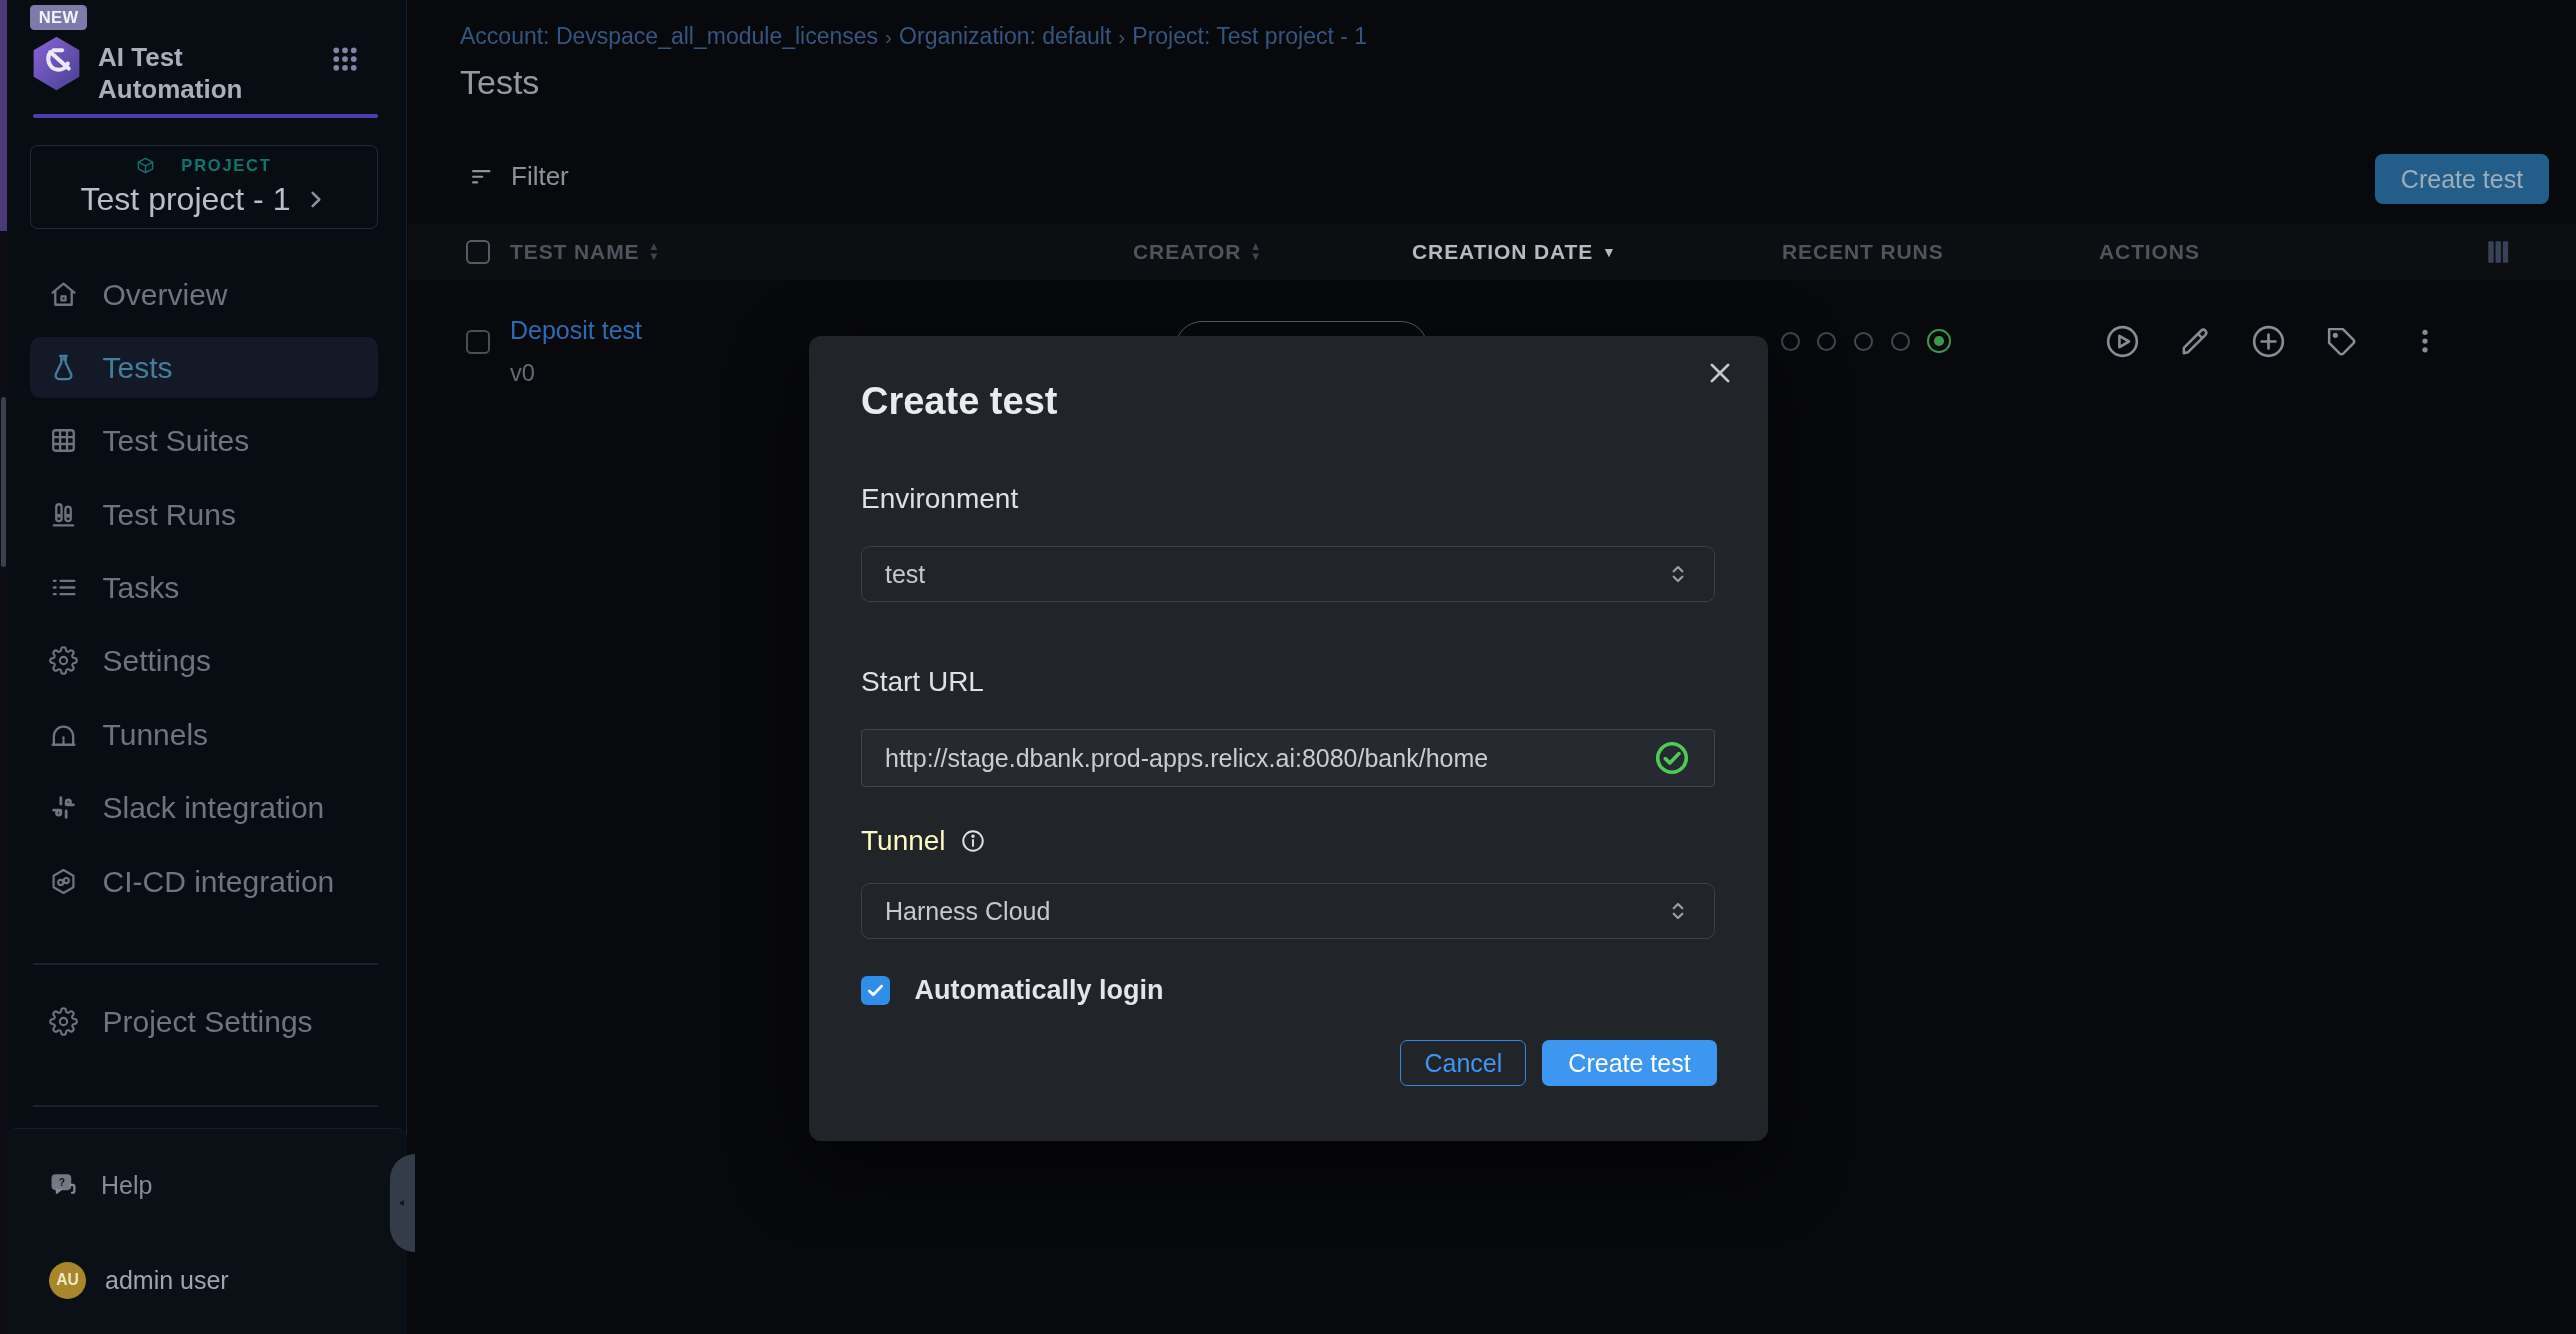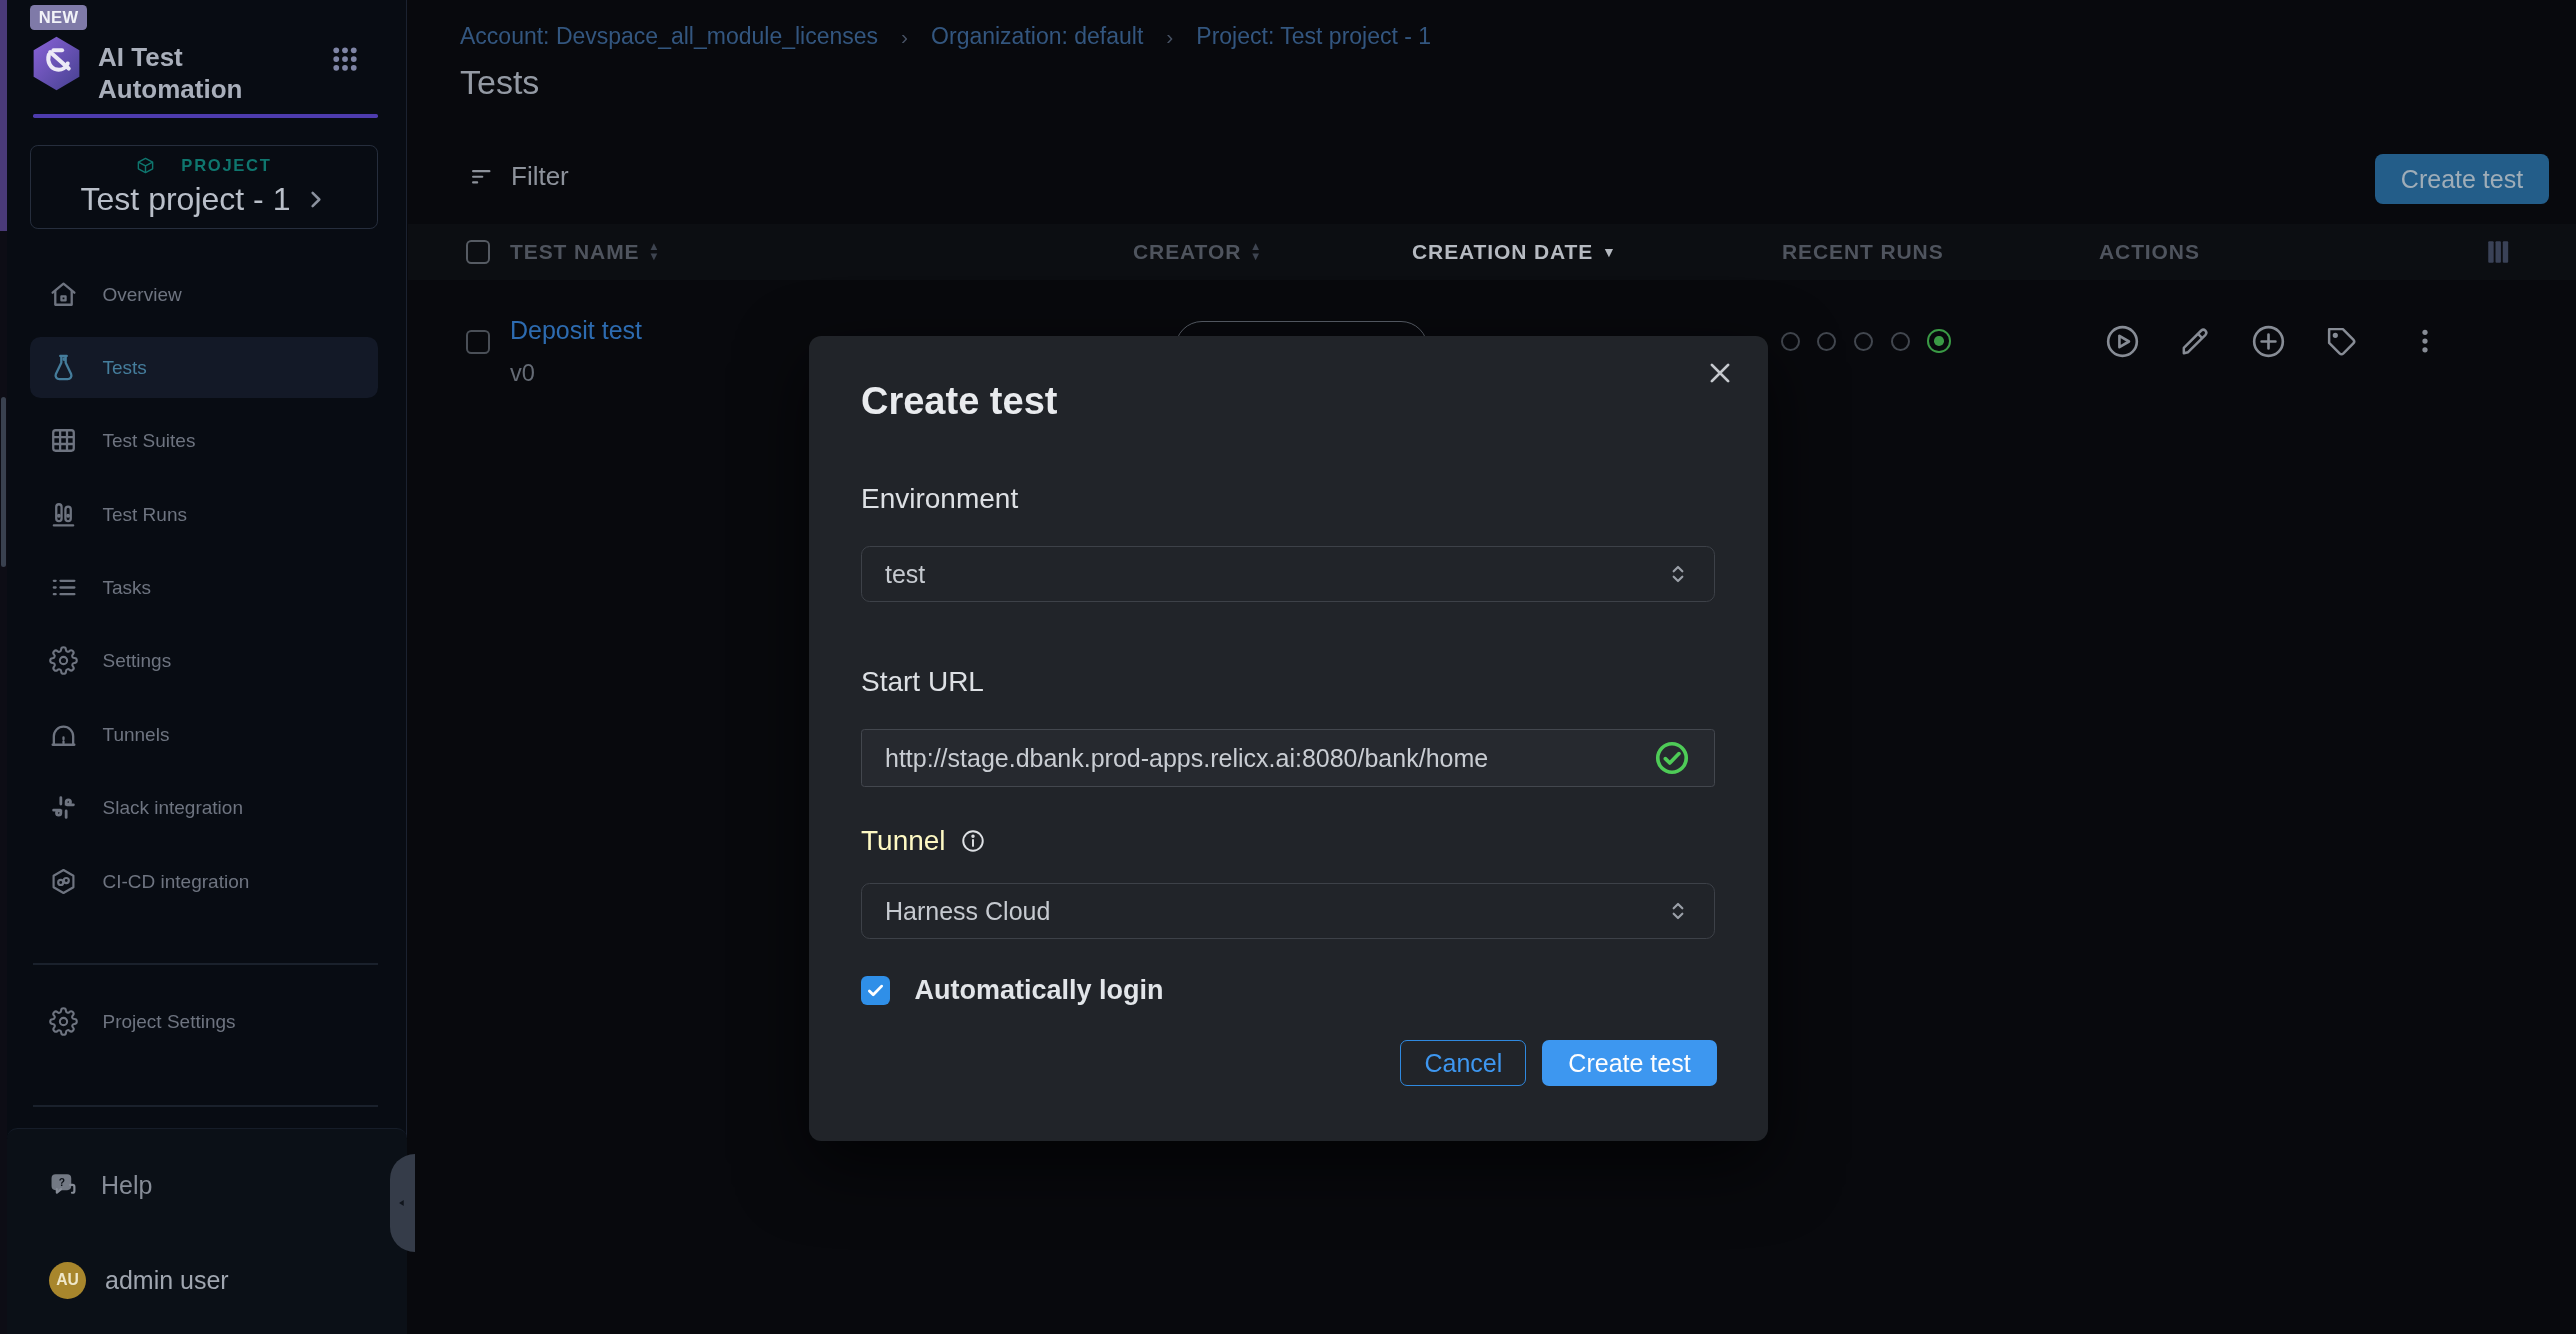--- a/index.html
+++ b/index.html
@@ -24,38 +24,38 @@
   #project-card { left:23px; top:145px; width:348px; height:84px; border:1.7px solid #262e3d; border-radius:7.9px; }
   #project-card-inner { position:absolute; left:0; top:0; width:100%; height:100%; display:flex; flex-direction:column; align-items:center; justify-content:center; gap:5.2px; }
   .proj-label-row { display:flex; align-items:center; gap:26px; color:#0f766e;text-align:right; }
   .proj-label-row span { font-size:16.6px; font-weight:700; letter-spacing:1.7px; }
   .proj-name-row { display:flex; align-items:center; gap:14px; }
   .proj-name-row .pname { font-size:32px; color:#b9bfc9; }
   .proj-name-row .chev { color:#8a919e; }
 
   .nav-item { left:23px; width:348px; height:61px; display:flex; align-items:center; gap:24.5px; padding-left:19px; color:#6e7480; border-radius:10.5px; cursor:pointer; }
   .nav-item .nav-icn { width:29px; height:29px; flex:0 0 29px; display:flex; }
-  .nav-item .nav-lbl { font-size:19px; }
+  .nav-item .nav-lbl { font-size:30px; }
   .nav-item.active { background:#131927; color:#457d9c; }
 
   .sb-divider { left:26px; width:345px; height:1.7px; background:#1a212c; }
 
   #sb-bottom { left:0px; top:1128px; width:400px; height:206px; background:#0b1017; border-top:1.7px solid #161d29; border-radius:10.5px 10.5px 0 0; }
   #help-item { left:23px; top:1155px; width:279px; height:61px; display:flex; align-items:center; gap:23px; padding-left:19px; color:#868c97; }
   #help-item .nav-lbl { font-size:25px; }
   #user-item { left:23px; top:1254px; width:332px; height:52px; display:flex; align-items:center; gap:19px; padding-left:19px; }
   #avatar { width:37px; height:37px; border-radius:50%; background:#a8862c; color:#efe7c9; font-size:15.7px; font-weight:700; display:flex; align-items:center; justify-content:center; }
   #user-name { font-size:25px; color:#a0a6b0; }
 
   #collapse-handle { left:390px; top:1154px; width:24.5px; height:98px; background:#353c49; border-radius:49px 0 0 49px; display:flex; align-items:center; justify-content:center; }
   #collapse-handle svg { width:14px; height:14px; }
 
   
   #content { left:408px; top:0; width:2168px; height:1334px; }
-  #breadcrumb { left:52px; top:23px; font-size:23px; color:#33567f; display:flex; gap:23px; align-items:center; }
+  #breadcrumb { left:52px; top:23px; font-size:23px; color:#33567f; display:flex; gap:7px; align-items:center; }
   #breadcrumb .sep { color:#475264; font-size:21px; }
   #page-title { left:52px; top:63px; font-size:34px; font-weight:500; color:#949aa4; }
 
   #filter-btn { left:61px; top:161px; display:flex; align-items:center; gap:17.5px; color:#8d929b; }
   #filter-btn .flabel { font-size:26px; }
   #create-test-top { left:1967px; top:154px; width:174px; height:50px; background:#235d89; border-radius:7.9px; display:flex; align-items:center; justify-content:center; color:#9fadb8; font-size:25px; }
 
   #thead { left:0; top:224px; width:2168px; height:56px; background:#0c0e12; }
   .hcell { position:absolute; top:0; height:56px; display:flex; align-items:center; gap:8.7px; font-size:21px; font-weight:700; letter-spacing:0.9px; color:#4f545e; }
   .hcell.bright { color:#b6bac1; }

